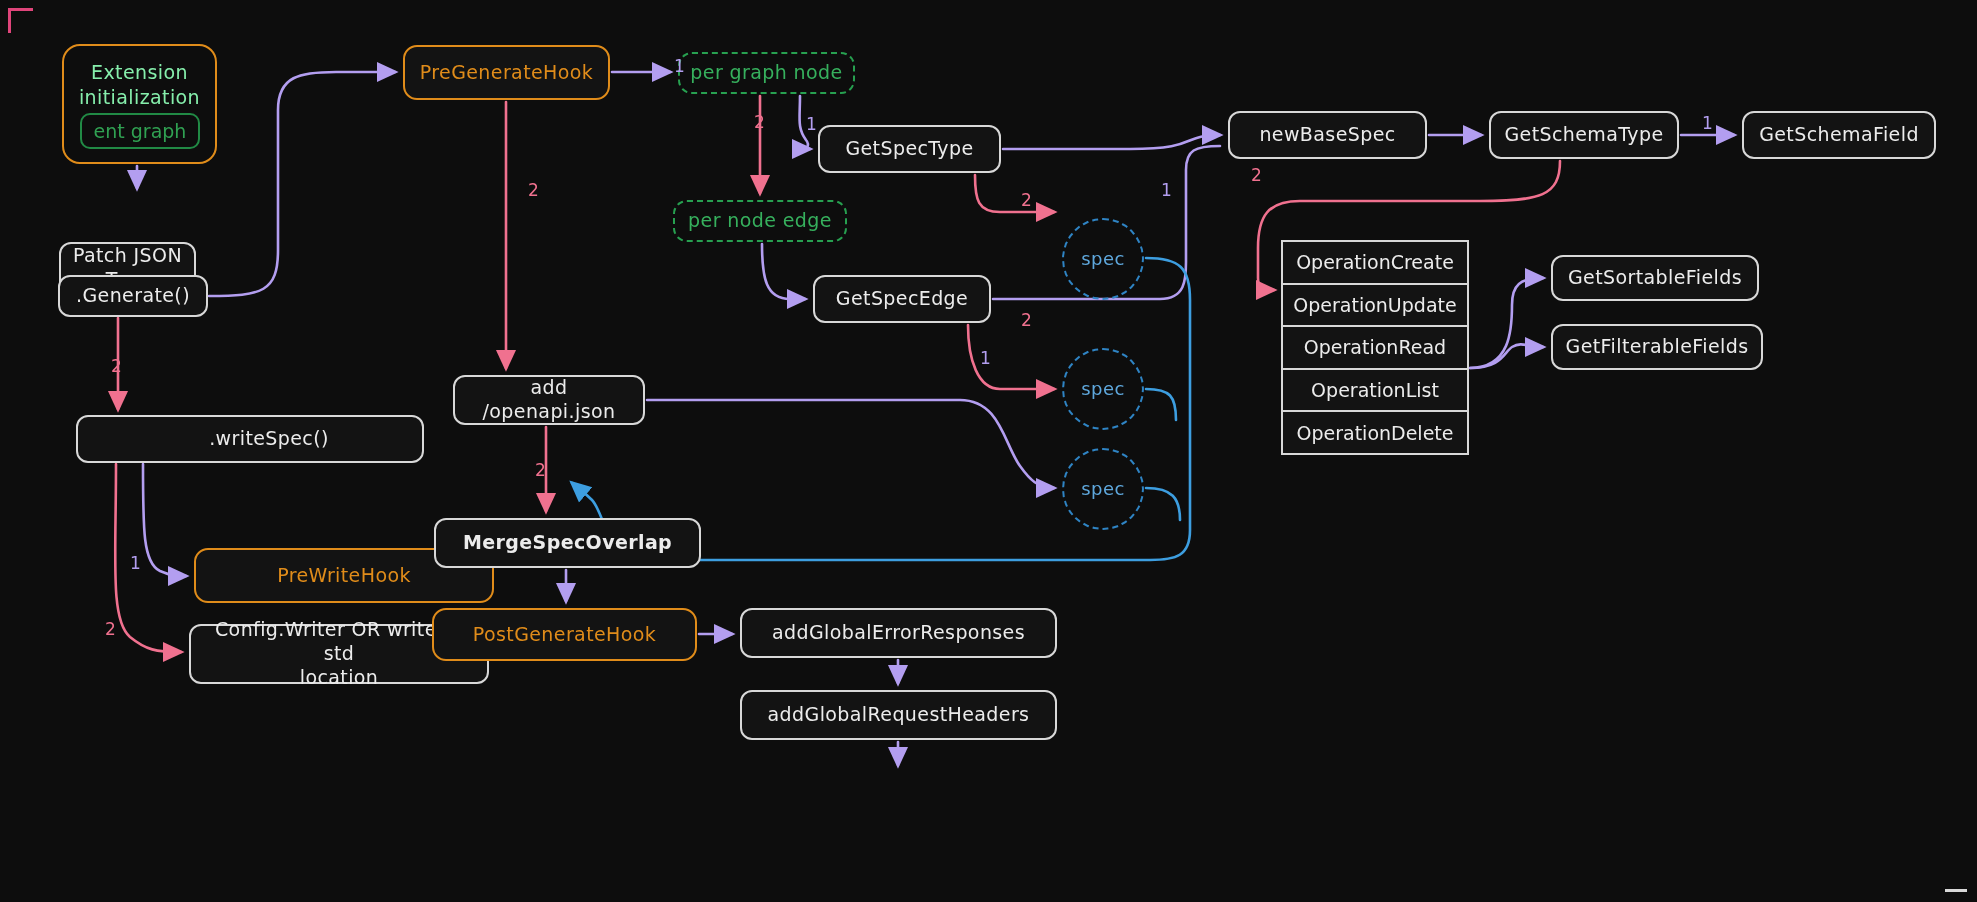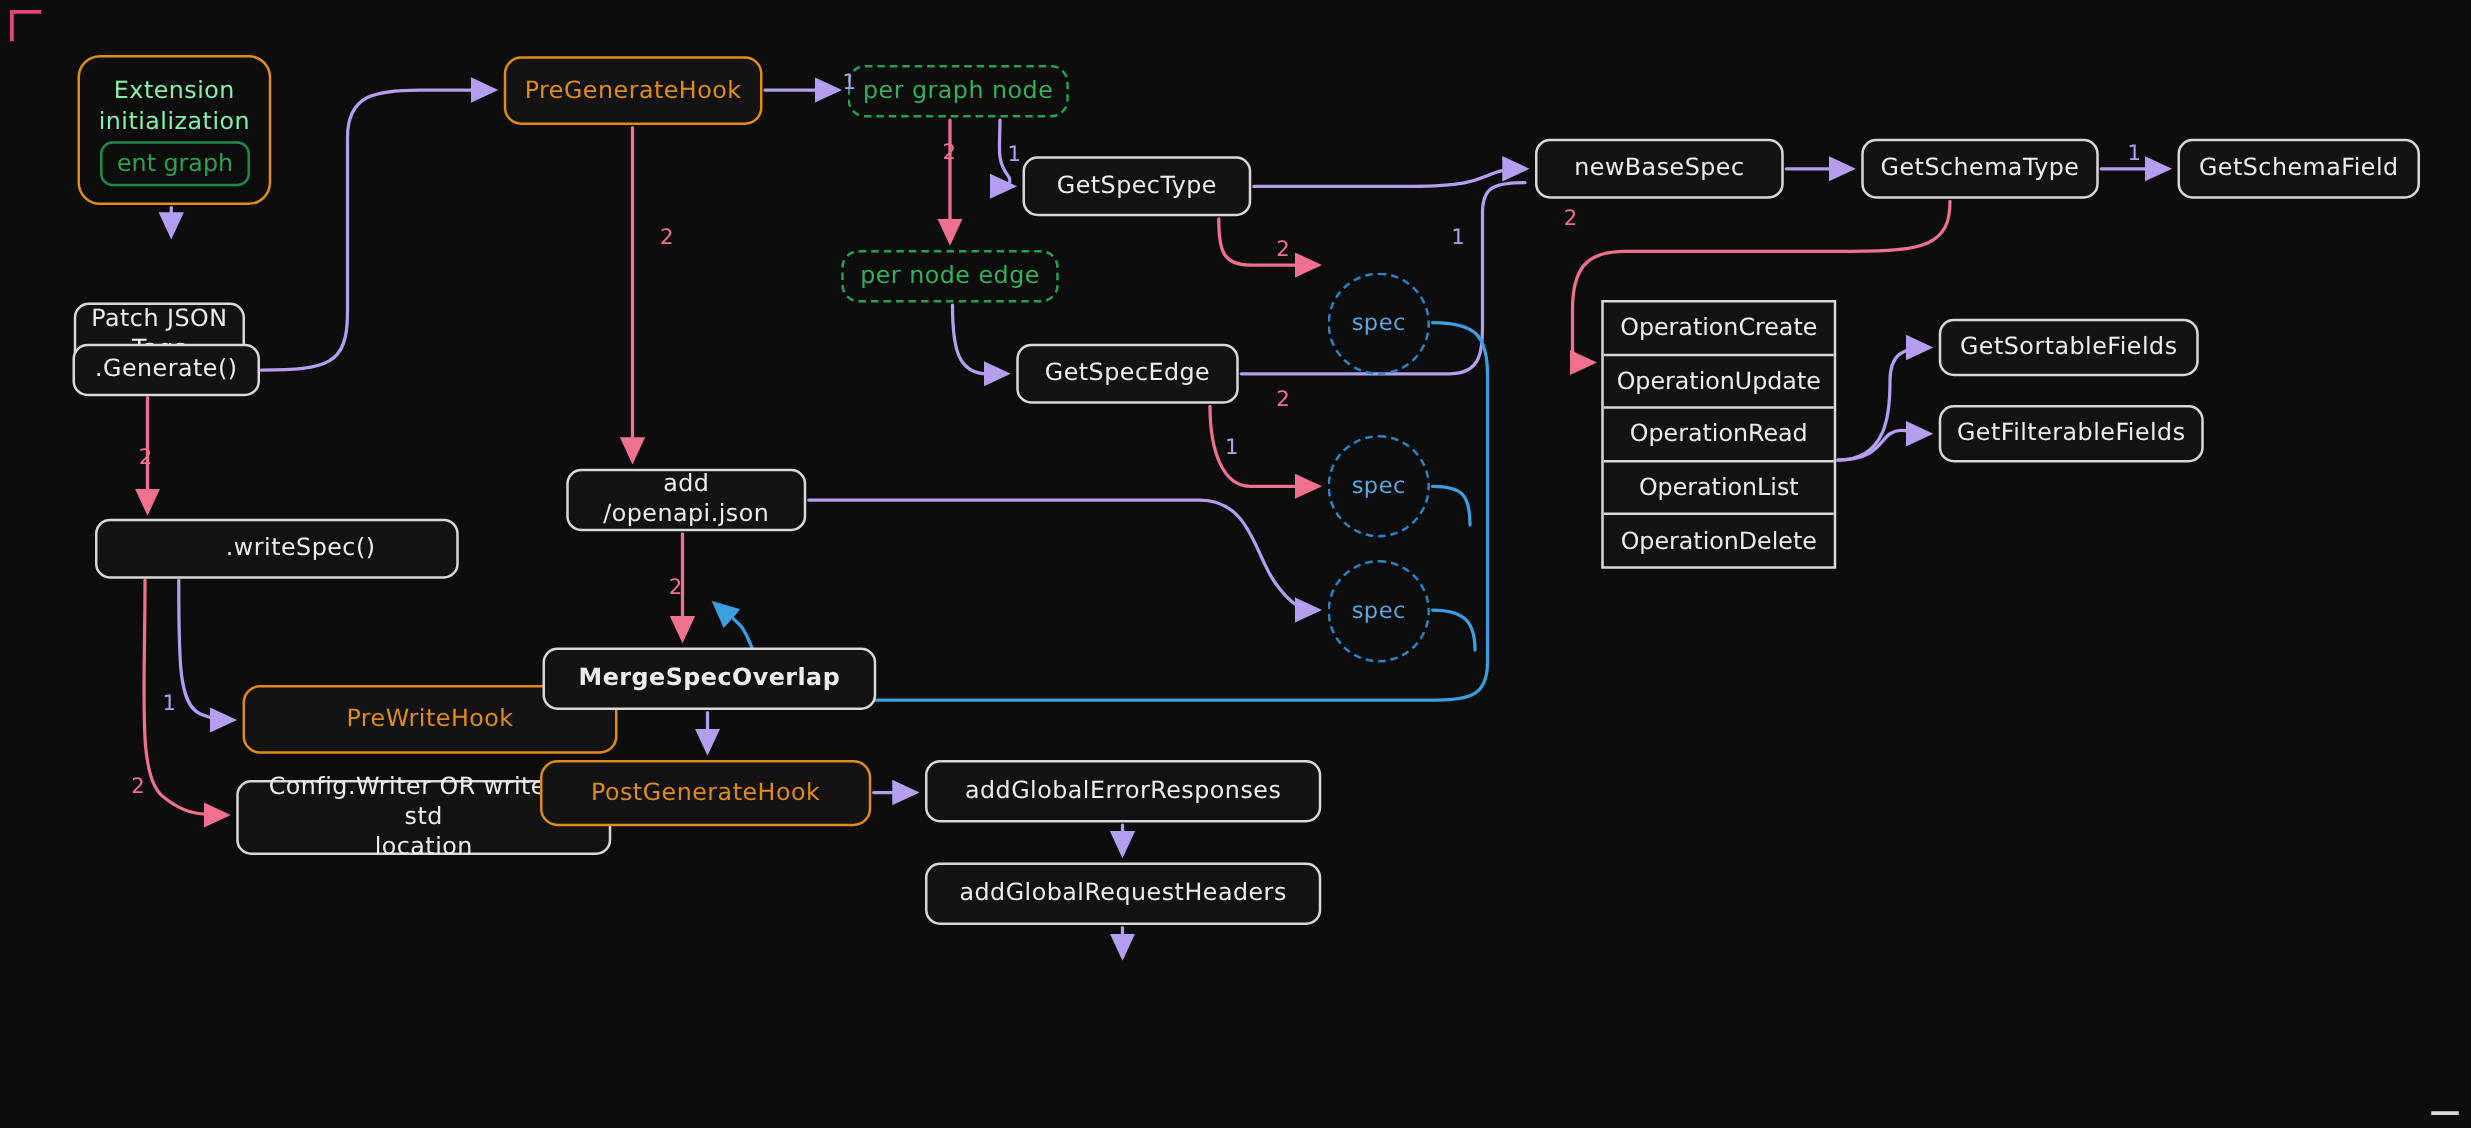--- a/index.html
+++ b/index.html
@@ -226,21 +226,21 @@
   </div>
 
   <div class="node" style="left:59px; top:194px; width:137px; height:52px;margin-top:48px;">
     <span>Patch JSON<br>Tags</span>
   </div>
 
   <div class="node" style="left:58px; top:275px; width:150px; height:42px;">
     <span>.Generate()</span>
   </div>
 
-  <div class="node" style="left:76px; top:415px; width:291px; height:48px;padding-left:48px;">
+  <div class="node" style="left:76px; top:415px; width:348px; height:48px;padding-left:48px;">
     <span>.writeSpec()</span>
   </div>
 
   <div class="node orange" style="left:194px; top:548px; width:300px; height:55px;">
     <span>PreWriteHook</span>
   </div>
 
   <div class="node" style="left:189px; top:624px; width:300px; height:60px;">
     <span>Config.Writer OR write to std<br>location</span>
   </div>

